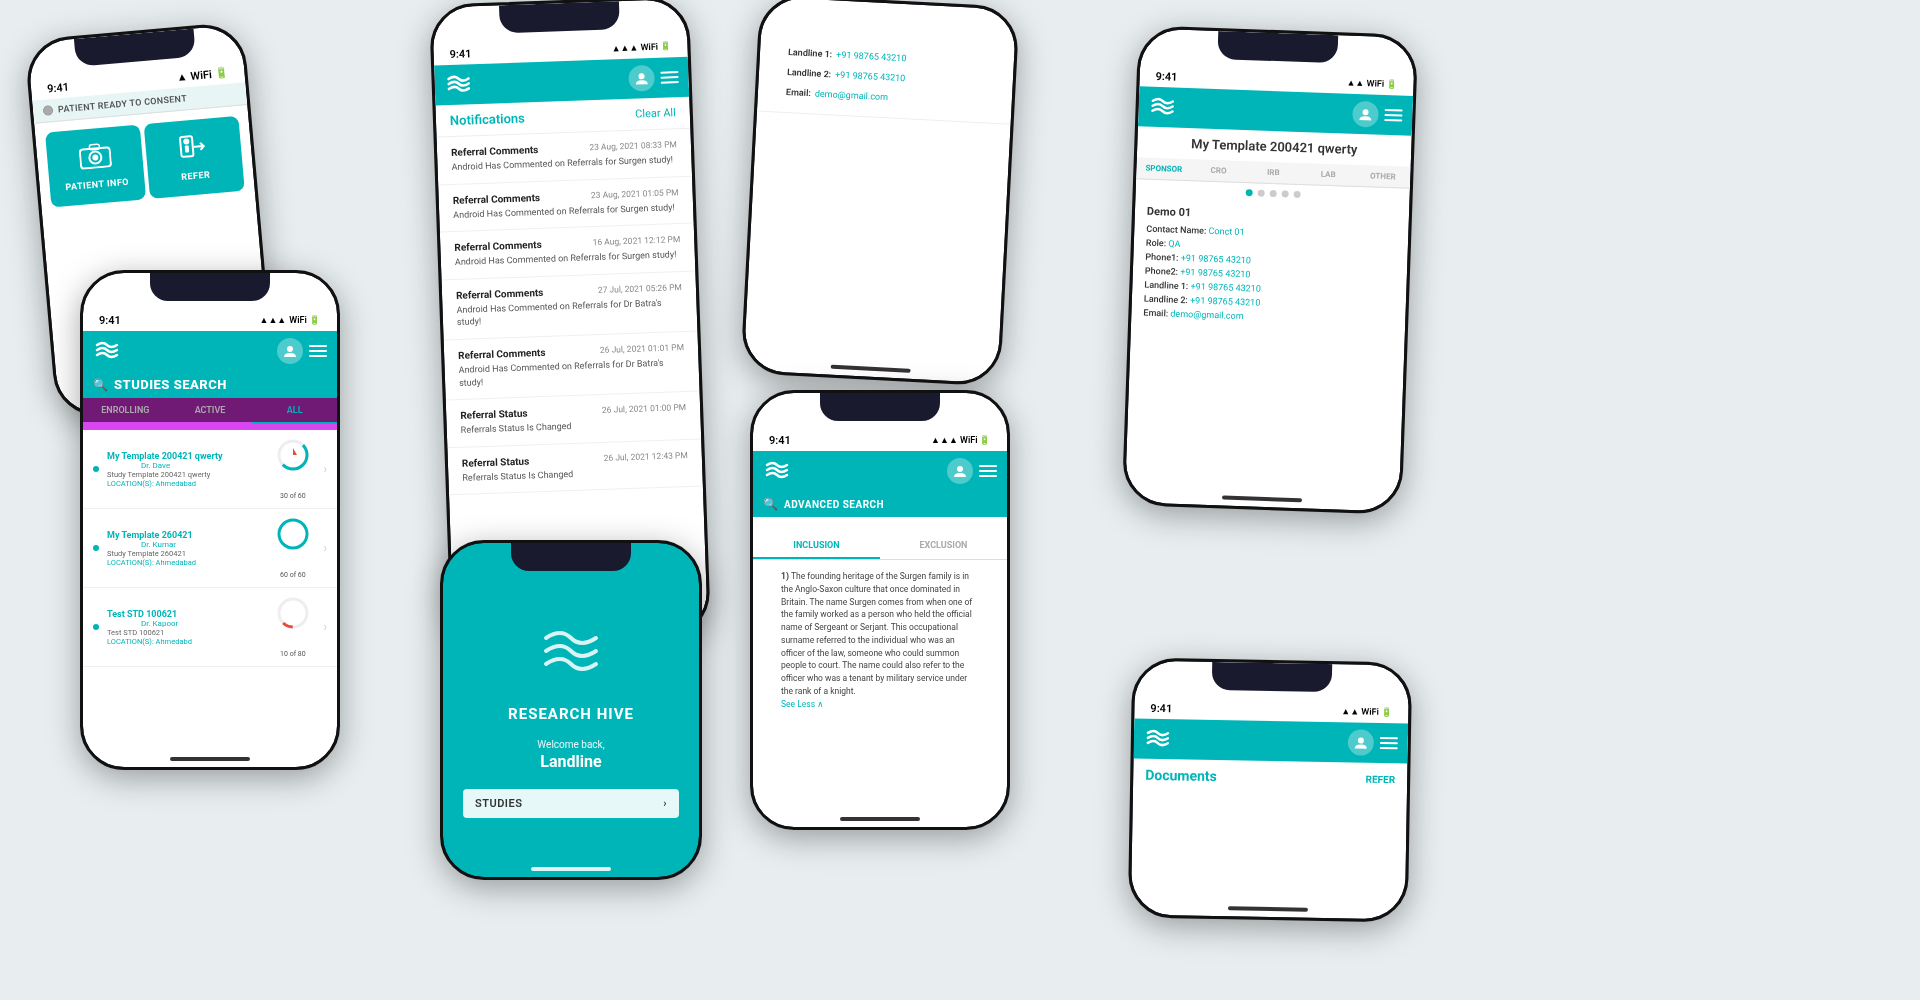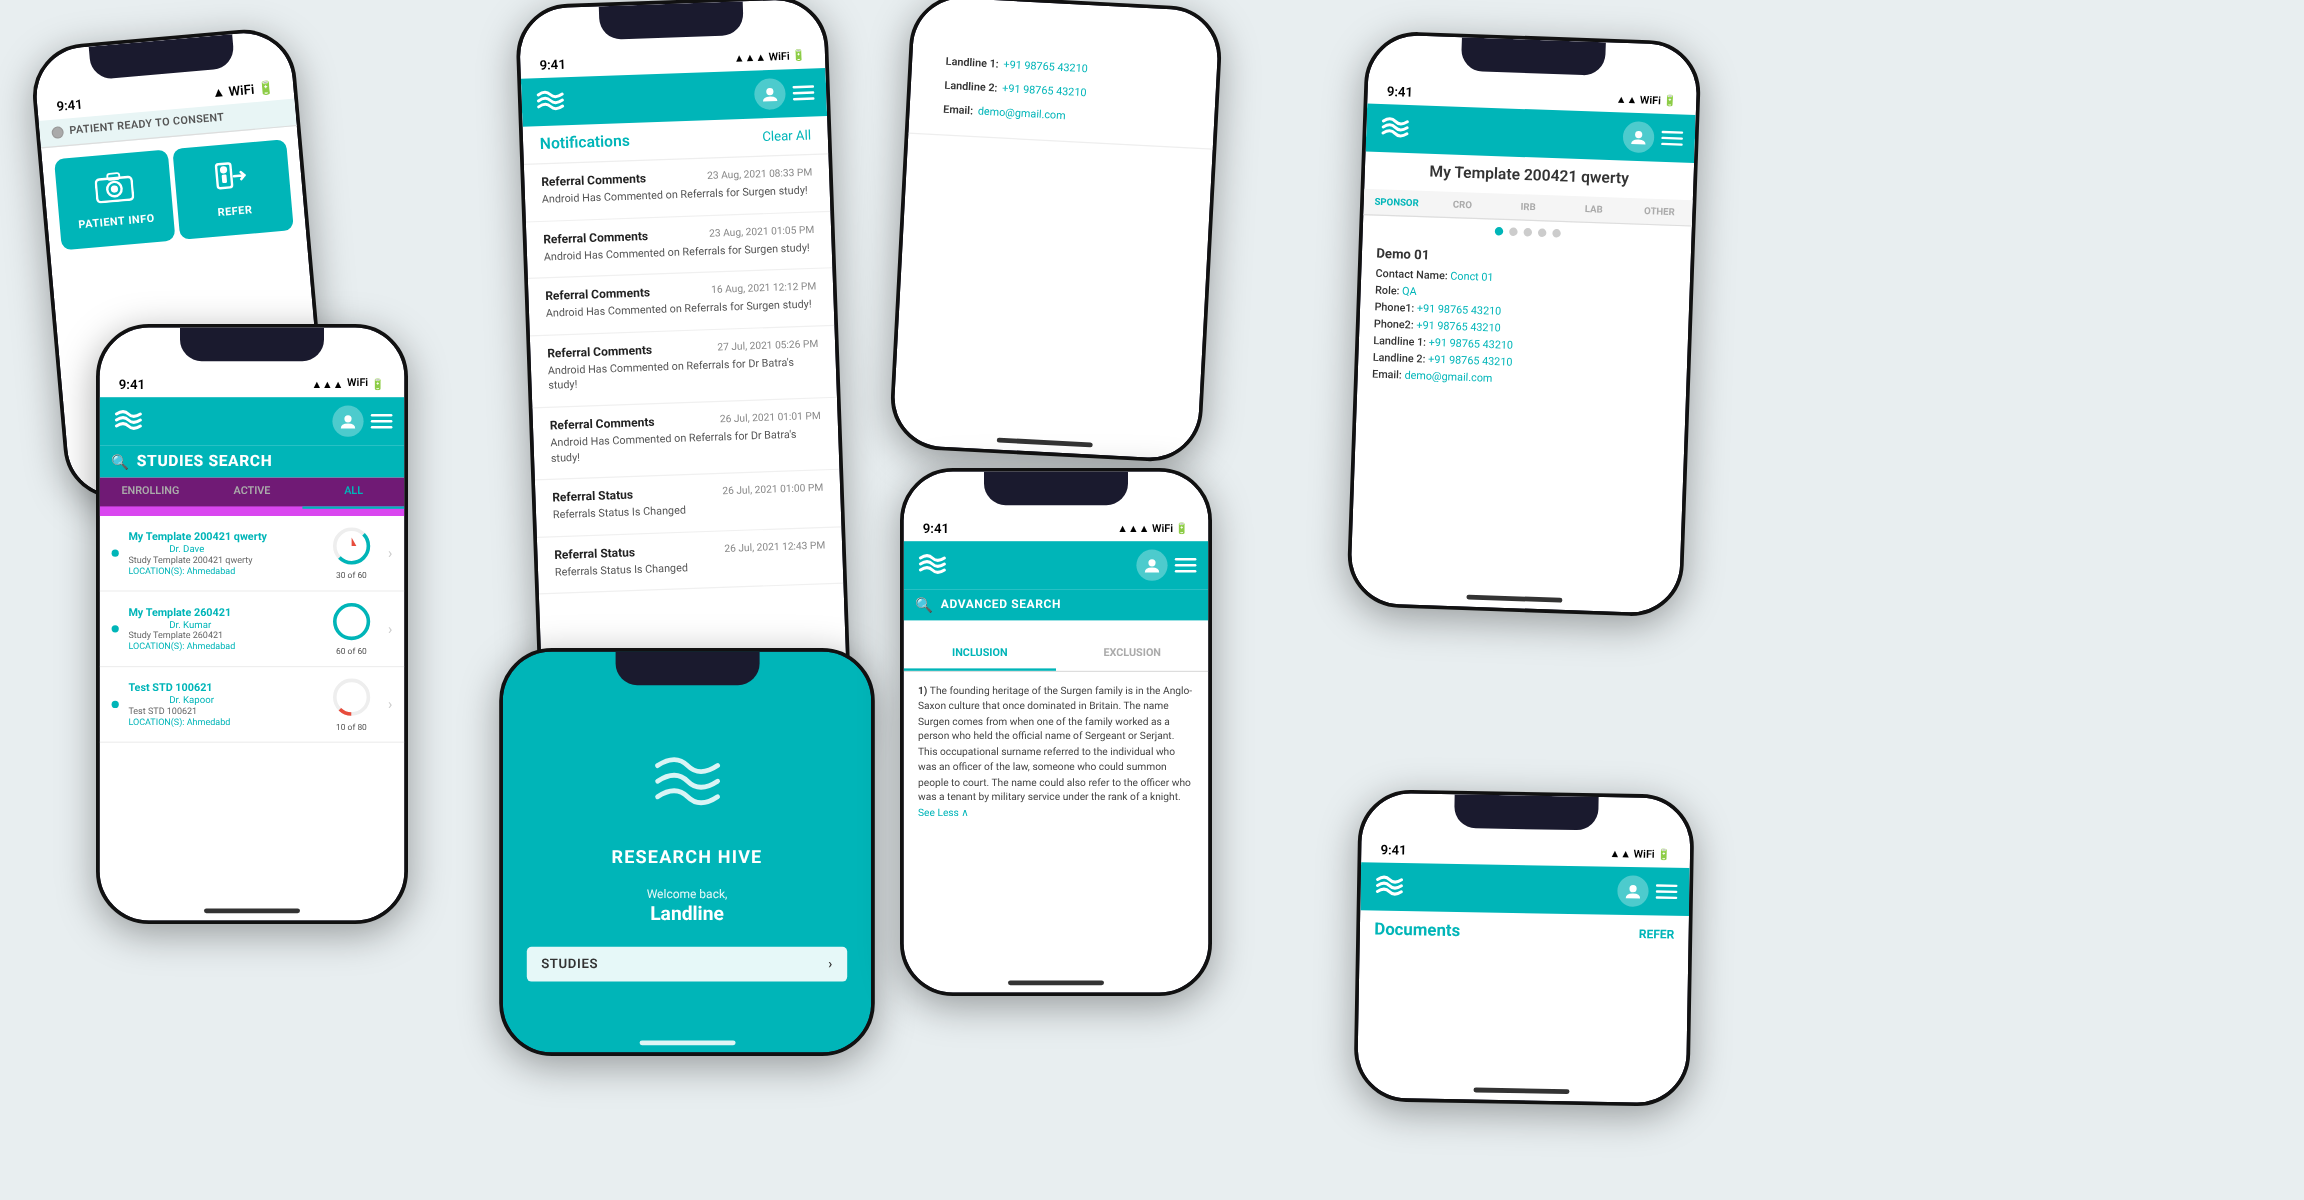--- a/index.html
+++ b/index.html
@@ -231,21 +231,21 @@
       color: #666;
     }
     .study-location {
       font-size: 7.5px;
       color: #00b5b8;
     }
     .study-progress {
       display: flex;
       flex-direction: column;
       align-items: center;
-      gap: 4px;
+      gap: 20px;
       min-width: 45px;
     }
     .progress-circle {
       width: 34px;
       height: 34px;
     }
     .progress-label {
       font-size: 7px;
       color: #555;
     }
@@ -320,24 +320,24 @@
     .contact-label {
       font-weight: 600;
       color: #333;
     }
     .contact-value {
       color: #00b5b8;
     }
 
     
     .phone-5 {
-      width: 313px;
+      width: 262px;
       height: 340px;
       top: 540px;
-      left: 416px;
+      left: 440px;
     }
     .splash-screen {
       background: #00b5b8;
       height: 100%;
       display: flex;
       flex-direction: column;
       align-items: center;
       justify-content: center;
       gap: 10px;
       padding: 20px;
@@ -422,21 +422,21 @@
       font-size: 9px;
       font-weight: 700;
       color: #aaa;
       border-bottom: 2px solid transparent;
     }
     .inc-exc-tab.active {
       color: #00b5b8;
       border-bottom: 2px solid #00b5b8;
     }
     .surgen-text {
-      padding: 10px 12px;
+      padding: 10px 28px;
       font-size: 8.5px;
       color: #444;
       line-height: 1.5;
     }
     .surgen-num {
       font-weight: 700;
       margin-right: 2px;
     }
     .see-less {
       color: #00b5b8;

